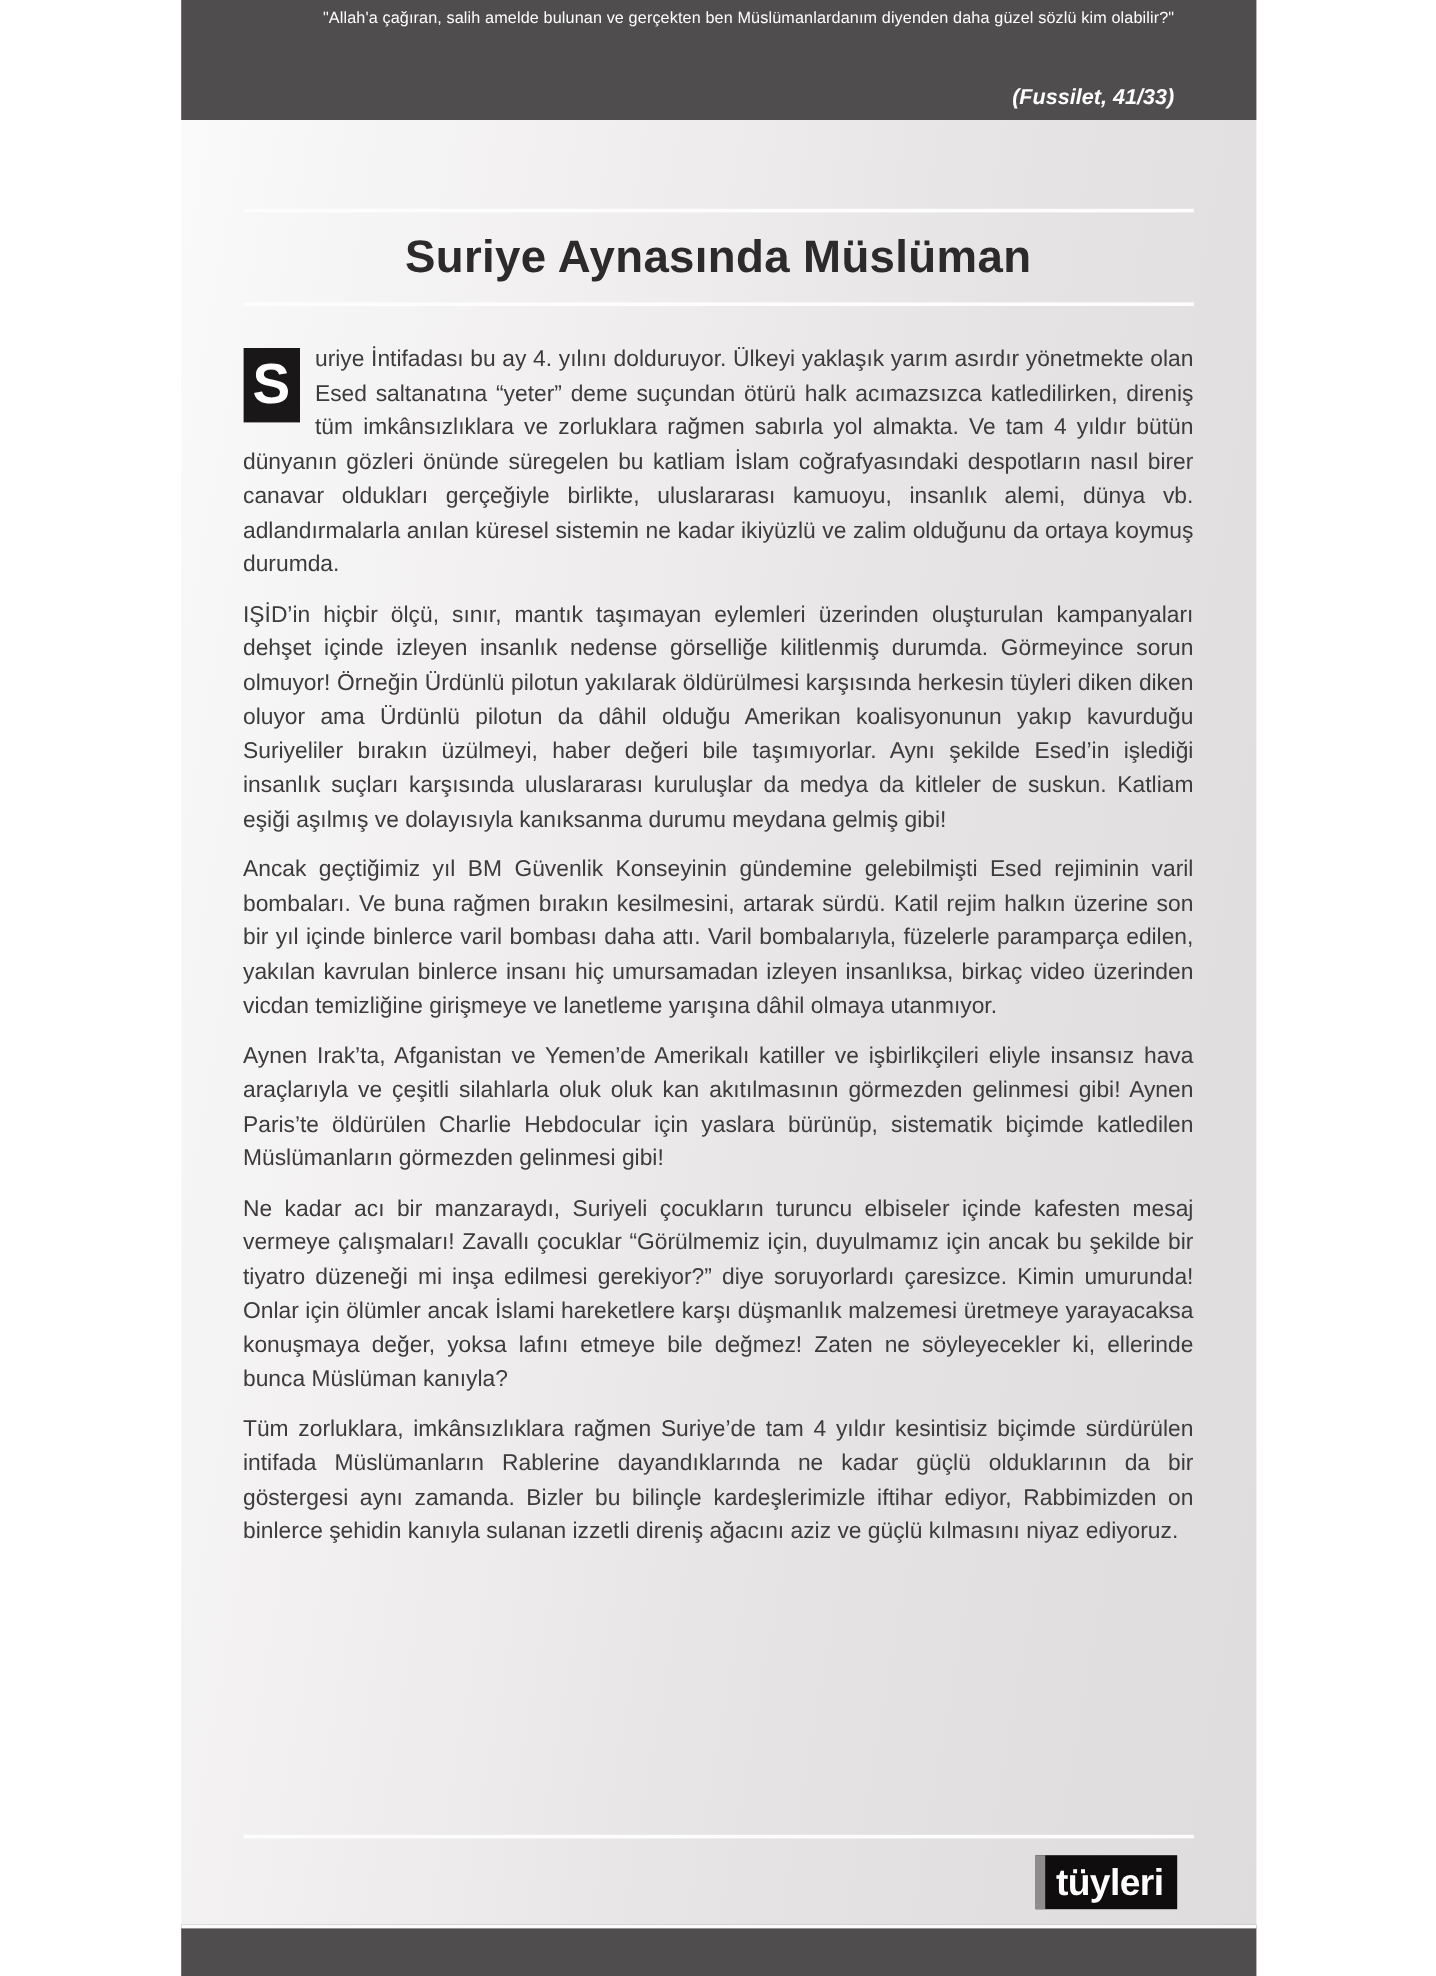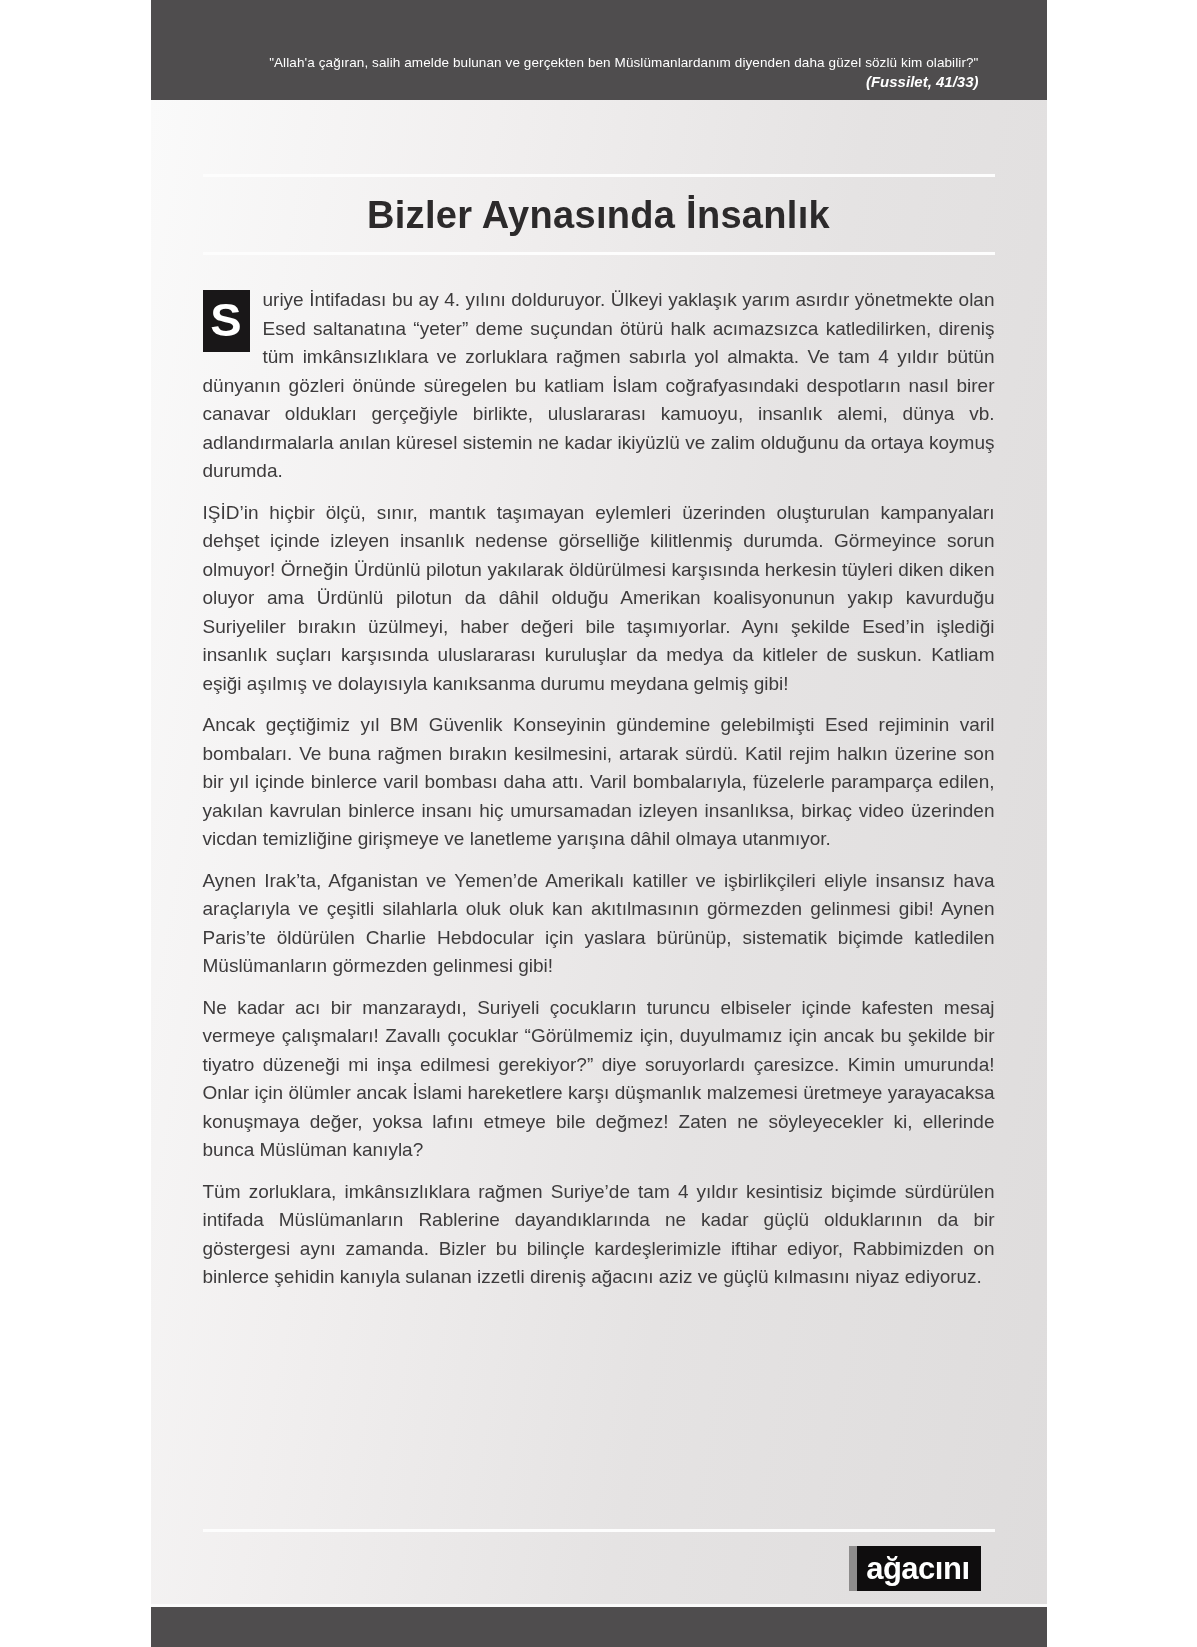--- a/index.html
+++ b/index.html
@@ -29,24 +29,25 @@
     align-items: flex-end;
     padding: 0 68px 9px 60px;
     text-align: right;
   }
   .quote-line {
     font-size: 13.5px;
     line-height: 19px;
     letter-spacing: 0.1px;
   }
   .quote-source {
-    font-size: 15px;
+    font-size: 18px;
     line-height: 19px;
     font-weight: bold;
     font-style: italic;
+    margin-top: 48px;
   }
   
   .content {
     flex: 1;
     background: linear-gradient(100deg, #fafafa 0%, #f1efef 30%, #e5e3e3 62%, #dedcdc 100%);
     padding: 0 52px 13px 52px;
     display: flex;
     flex-direction: column;
     overflow: hidden;
   }
@@ -122,36 +123,36 @@
 <div class="page">
 
   <div class="band-top">
     <div class="quote-line">"Allah'a çağıran, salih amelde bulunan ve gerçekten ben Müslümanlardanım diyenden daha güzel sözlü kim olabilir?"</div>
     <div class="quote-source">(Fussilet, 41/33)</div>
   </div>
 
   <div class="content">
 
     <div class="title-rule rule-top"></div>
-    <h1 class="article-title">Bizler Aynasında İnsanlık</h1>
+    <h1 class="article-title">Suriye Aynasında Müslüman</h1>
     <div class="title-rule"></div>
 
     <div class="body-text">
       <p><span class="dropcap">S</span><span>uriye İntifadası bu ay 4. yılını dolduruyor. Ülkeyi yaklaşık yarım asırdır yönetmekte olan Esed saltanatına “yeter” deme suçundan ötürü halk acımazsızca katledilirken, direniş tüm imkânsızlıklara ve zorluklara rağmen sabırla yol almakta. Ve tam 4 yıldır bütün dünyanın gözleri önünde süregelen bu katliam İslam coğrafyasındaki despotların nasıl birer canavar oldukları gerçeğiyle birlikte, uluslararası kamuoyu, insanlık alemi, dünya vb. adlandırmalarla anılan küresel sistemin ne kadar ikiyüzlü ve zalim olduğunu da ortaya koymuş durumda.</span></p>
       <p>IŞİD’in hiçbir ölçü, sınır, mantık taşımayan eylemleri üzerinden oluşturulan kampanyaları dehşet içinde izleyen insanlık nedense görselliğe kilitlenmiş durumda. Görmeyince sorun olmuyor! Örneğin Ürdünlü pilotun yakılarak öldürülmesi karşısında herkesin tüyleri diken diken oluyor ama Ürdünlü pilotun da dâhil olduğu Amerikan koalisyonunun yakıp kavurduğu Suriyeliler bırakın üzülmeyi, haber değeri bile taşımıyorlar. Aynı şekilde Esed’in işlediği insanlık suçları karşısında uluslararası kuruluşlar da medya da kitleler de suskun. Katliam eşiği aşılmış ve dolayısıyla kanıksanma durumu meydana gelmiş gibi!</p>
       <p>Ancak geçtiğimiz yıl BM Güvenlik Konseyinin gündemine gelebilmişti Esed rejiminin varil bombaları. Ve buna rağmen bırakın kesilmesini, artarak sürdü. Katil rejim halkın üzerine son bir yıl içinde binlerce varil bombası daha attı. Varil bombalarıyla, füzelerle paramparça edilen, yakılan kavrulan binlerce insanı hiç umursamadan izleyen insanlıksa, birkaç video üzerinden vicdan temizliğine girişmeye ve lanetleme yarışına dâhil olmaya utanmıyor.</p>
       <p>Aynen Irak’ta, Afganistan ve Yemen’de Amerikalı katiller ve işbirlikçileri eliyle insansız hava araçlarıyla ve çeşitli silahlarla oluk oluk kan akıtılmasının görmezden gelinmesi gibi! Aynen Paris’te öldürülen Charlie Hebdocular için yaslara bürünüp, sistematik biçimde katledilen Müslümanların görmezden gelinmesi gibi!</p>
       <p>Ne kadar acı bir manzaraydı, Suriyeli çocukların turuncu elbiseler içinde kafesten mesaj vermeye çalışmaları! Zavallı çocuklar “Görülmemiz için, duyulmamız için ancak bu şekilde bir tiyatro düzeneği mi inşa edilmesi gerekiyor?” diye soruyorlardı çaresizce. Kimin umurunda! Onlar için ölümler ancak İslami hareketlere karşı düşmanlık malzemesi üretmeye yarayacaksa konuşmaya değer, yoksa lafını etmeye bile değmez! Zaten ne söyleyecekler ki, ellerinde bunca Müslüman kanıyla?</p>
       <p>Tüm zorluklara, imkânsızlıklara rağmen Suriye’de tam 4 yıldır kesintisiz biçimde sürdürülen intifada Müslümanların Rablerine dayandıklarında ne kadar güçlü olduklarının da bir göstergesi aynı zamanda. Bizler bu bilinçle kardeşlerimizle iftihar ediyor, Rabbimizden on binlerce şehidin kanıyla sulanan izzetli direniş ağacını aziz ve güçlü kılmasını niyaz ediyoruz.</p>
     </div>
 
     <div class="logo-block">
       <div class="footer-rule"></div>
       <div class="logo-row">
-        <div class="haksoz-logo">ağacını</div>
+        <div class="haksoz-logo">tüyleri</div>
       </div>
     </div>
 
   </div>
 
   <div class="band-bottom"></div>
 
 </div>
 
 </body></html>

